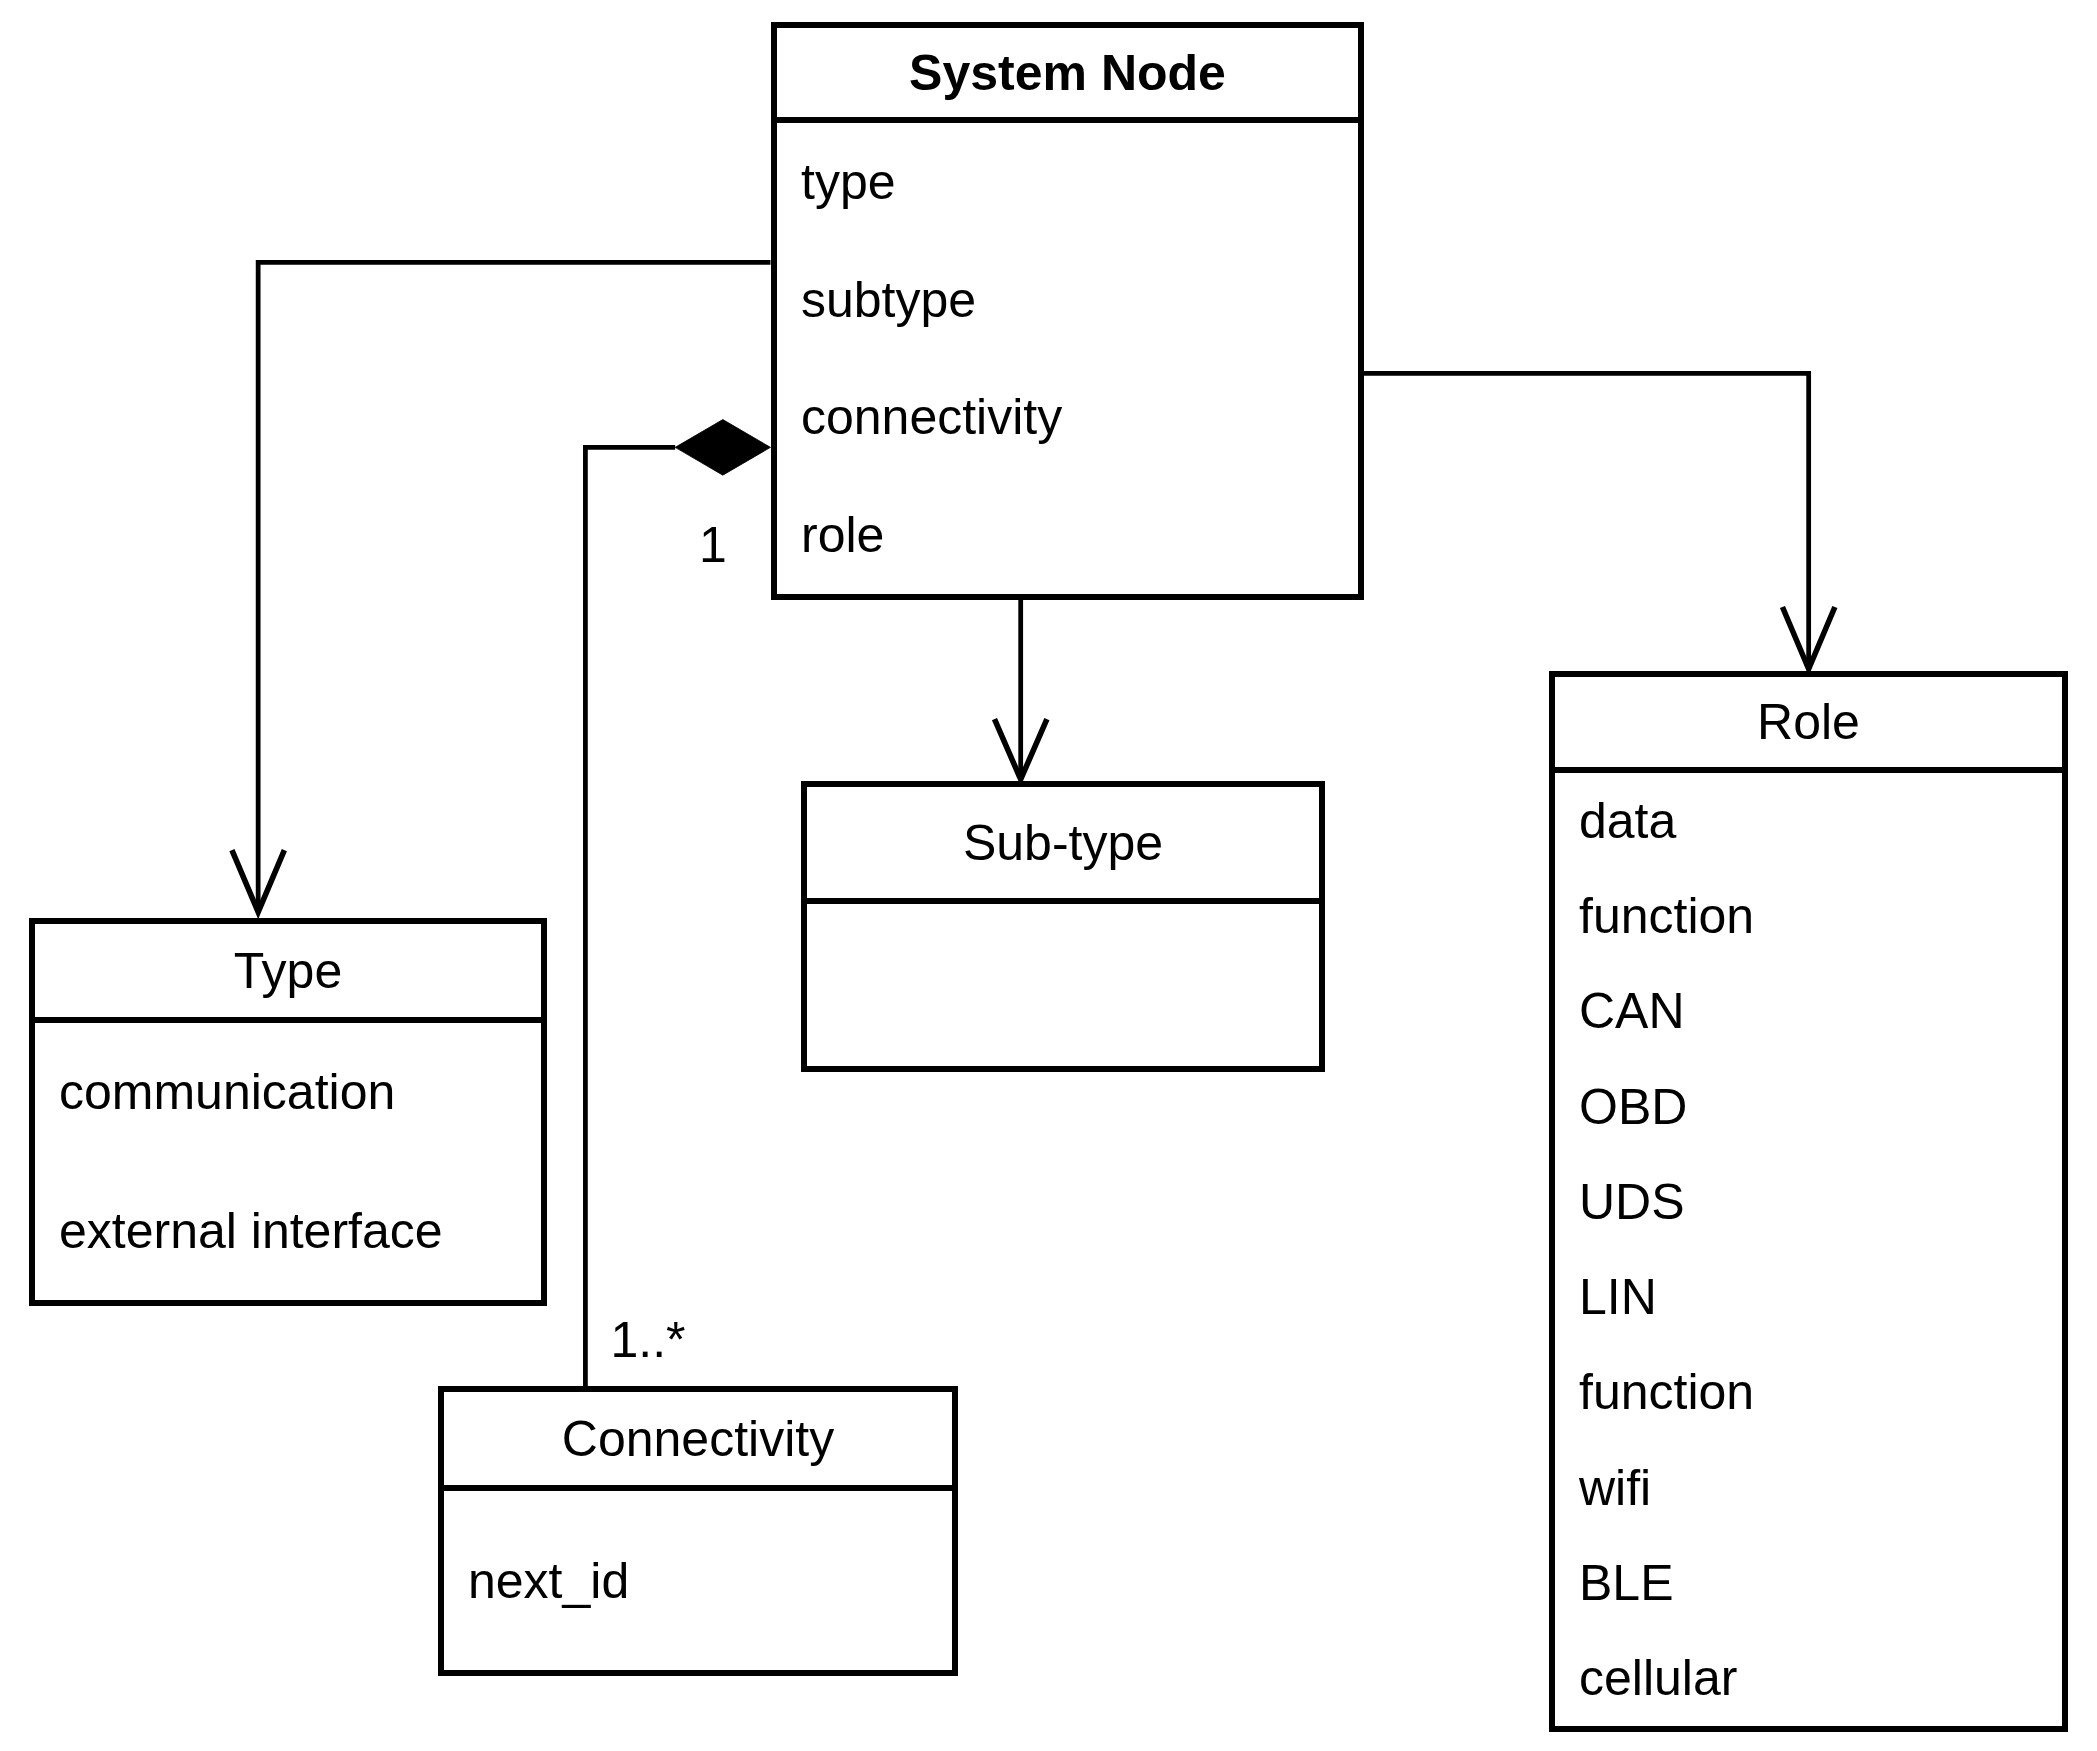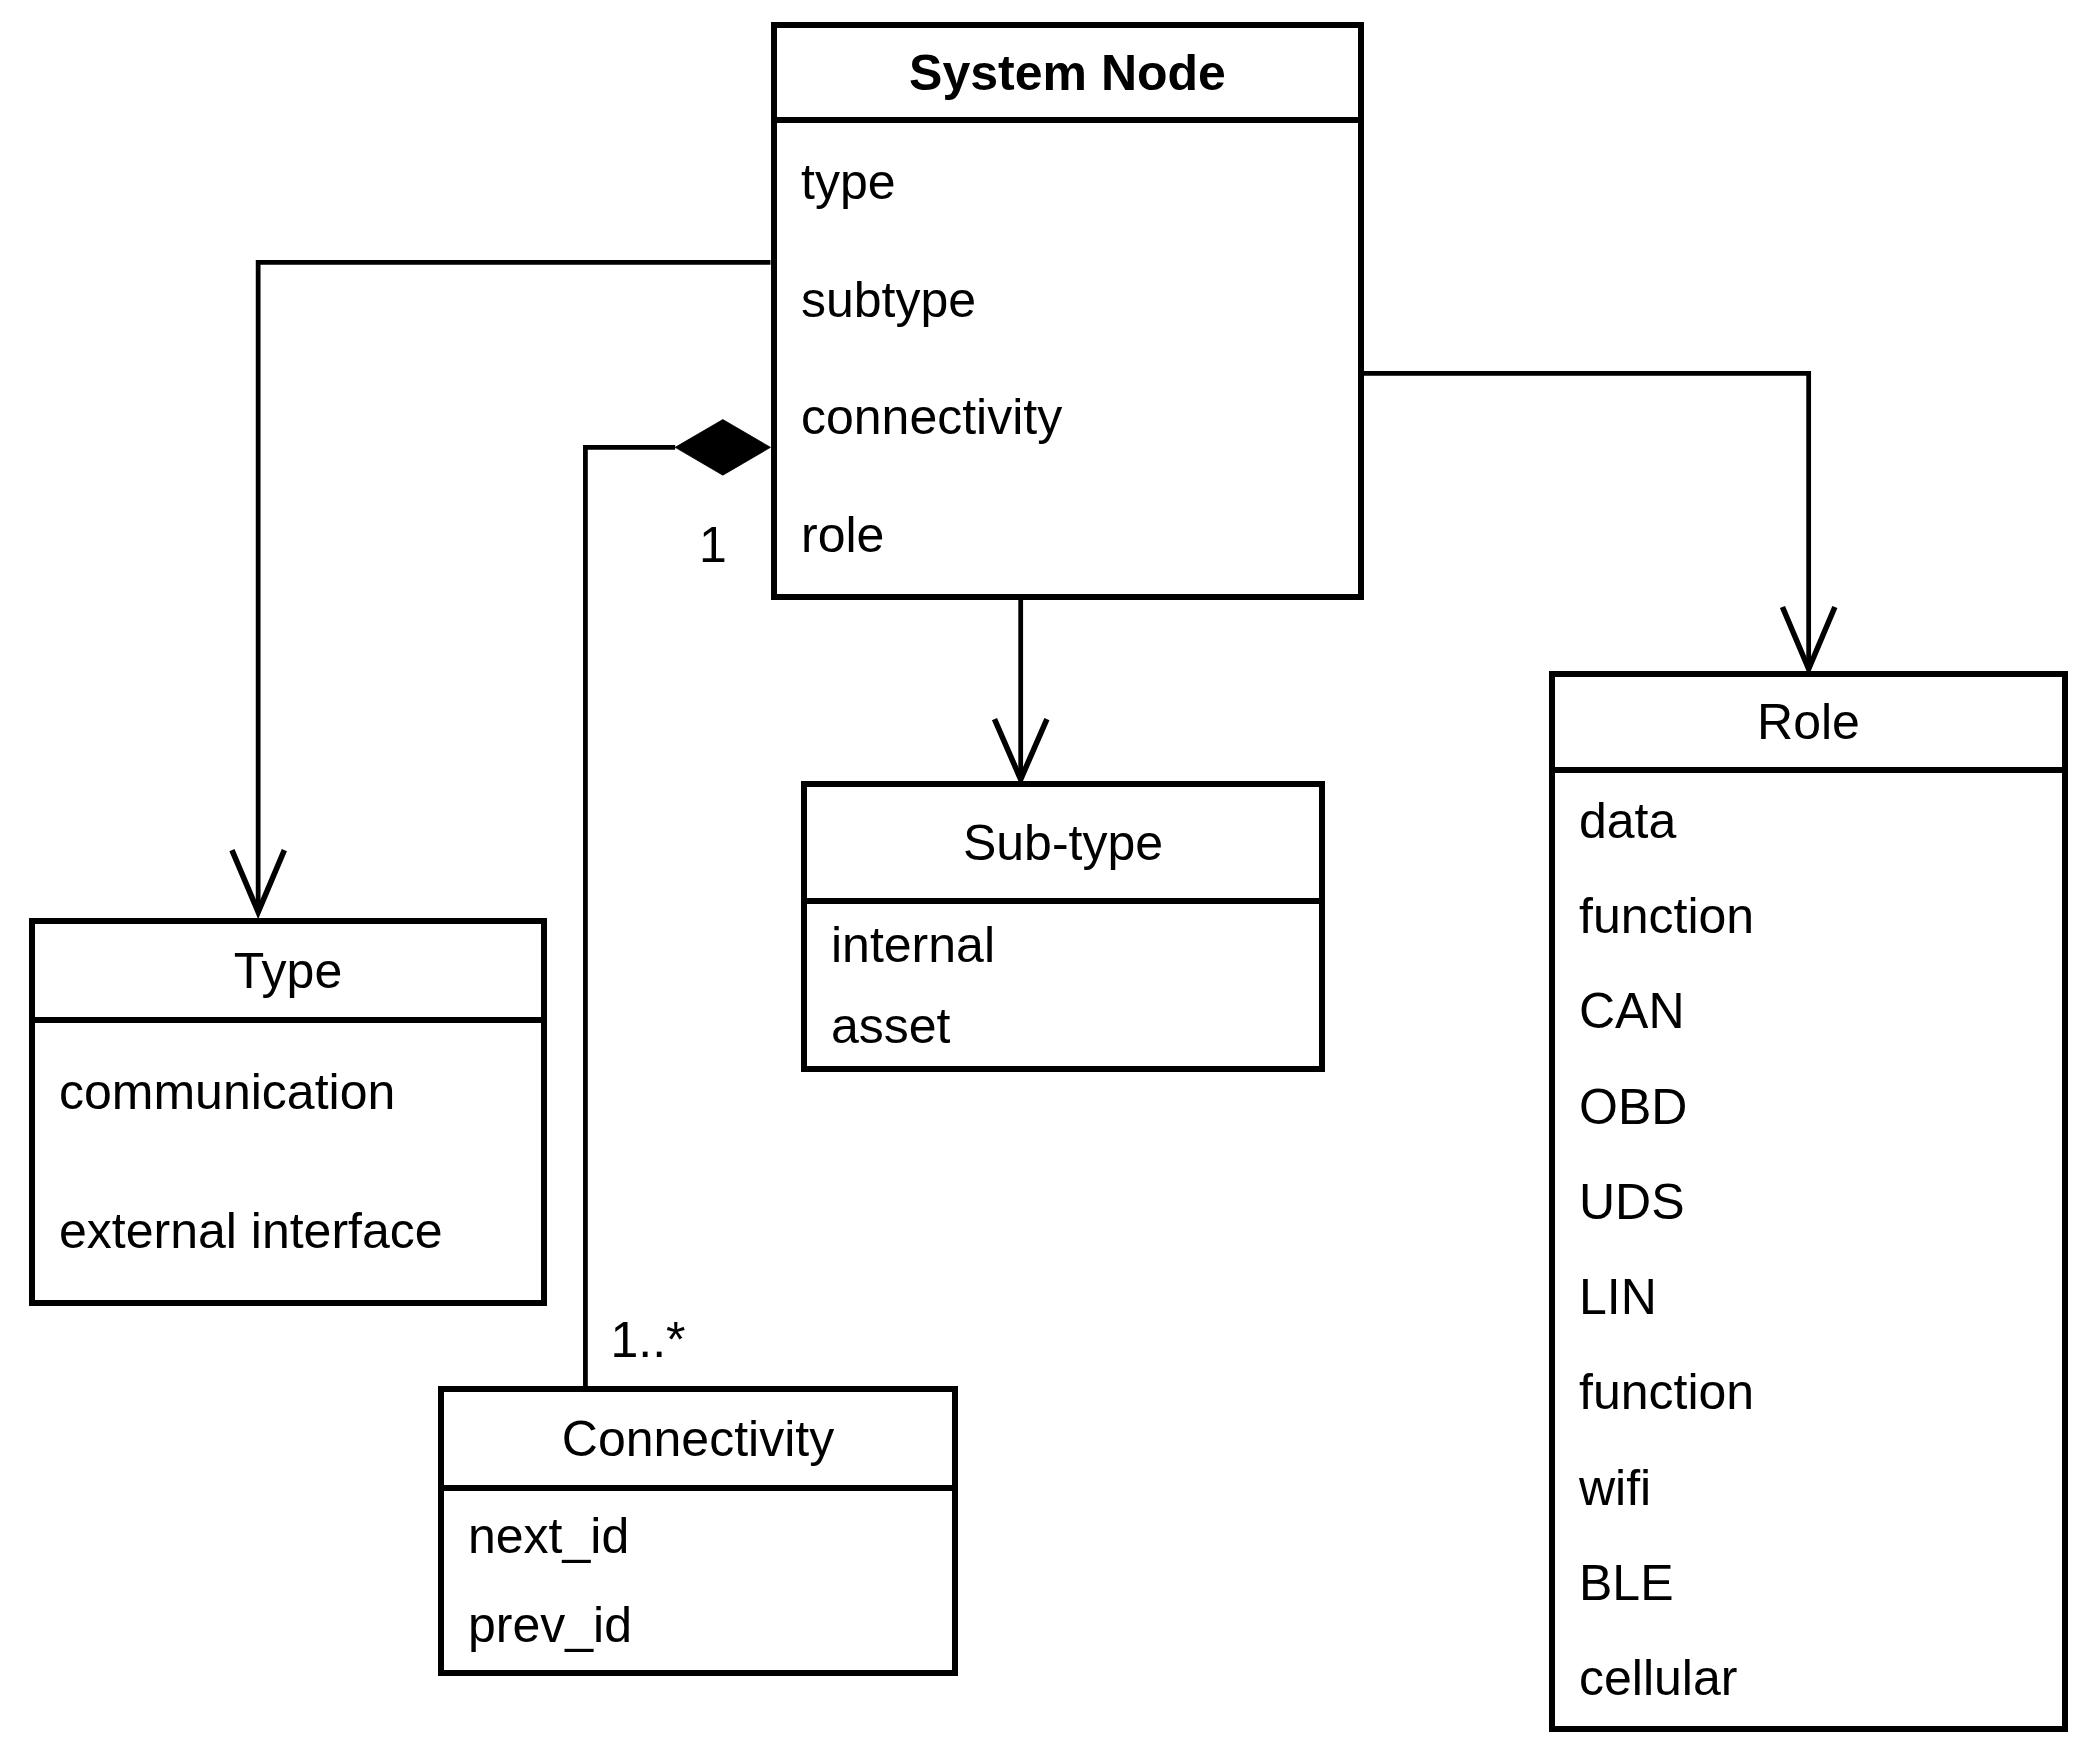--- a/index.html
+++ b/index.html
@@ -98,31 +98,26 @@
   <div class="uml-class" style="left:29px; top:918px; width:518px; height:388px;">
     <div class="uml-title" style="height:99px;">Type</div>
     <div class="attrs">
         <div class="attr">communication</div>
         <div class="attr">external interface</div>
       </div>
   </div>
 
   <div class="uml-class" style="left:801px; top:781px; width:524px; height:291px;">
     <div class="uml-title" style="height:117px;">Sub-type</div>
-    <div class="attrs">
-        <div class="attr">internal</div>
-        <div class="attr">asset</div>
-      </div>
   </div>
 
   <div class="uml-class" style="left:438px; top:1386px; width:520px; height:290px;">
     <div class="uml-title" style="height:99px;">Connectivity</div>
     <div class="attrs">
         <div class="attr">next_id</div>
-        <div class="attr">prev_id</div>
       </div>
   </div>
 
   <div class="uml-class" style="left:1549px; top:671px; width:519px; height:1061px;">
     <div class="uml-title" style="height:96px;">Role</div>
     <div class="attrs">
         <div class="attr">data</div>
         <div class="attr">function</div>
         <div class="attr">CAN</div>
         <div class="attr">OBD</div>

